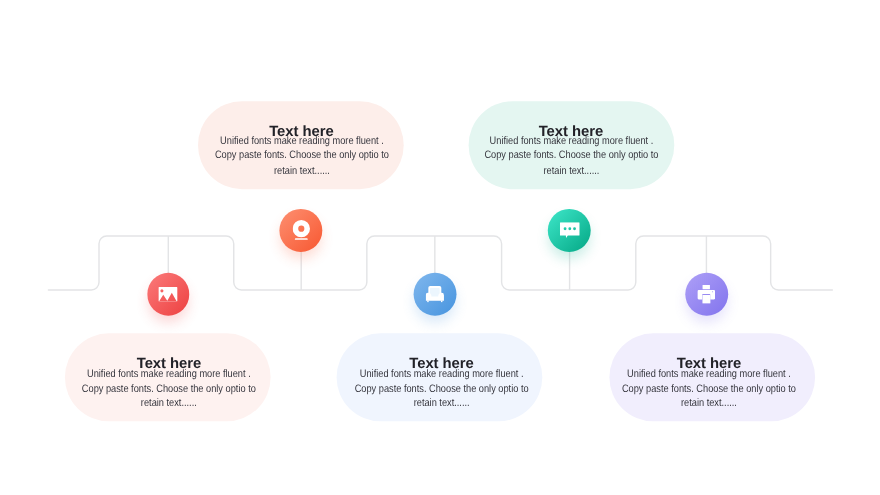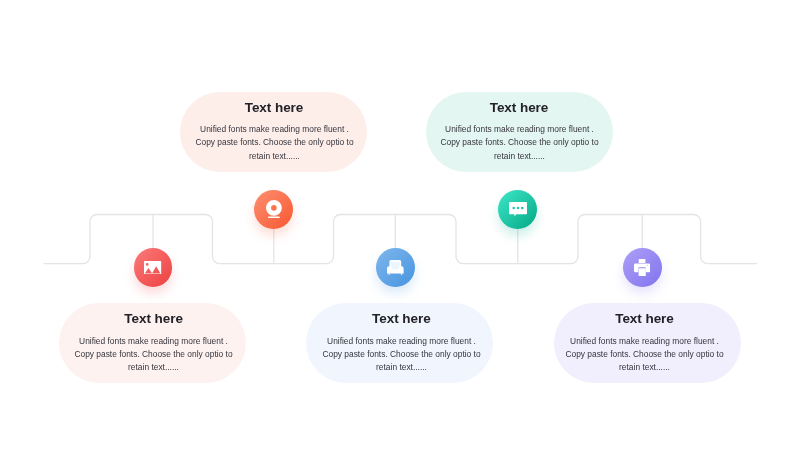--- a/index.html
+++ b/index.html
@@ -7,21 +7,21 @@
   body{width:800px;height:450px;background:#ffffff;overflow:hidden;
        font-family:"Liberation Sans",sans-serif;}
   #stage{position:relative;width:800px;height:450px;background:#ffffff;}
 
   
   #track{position:absolute;left:0;top:0;width:800px;height:450px;}
 
   
   .card{position:absolute;box-sizing:border-box;text-align:center;
         border-radius:40px;width:187px;height:80px;}
-  .card-title{position:absolute;top:9px;line-height:1;
+  .card-title{position:absolute;top:21px;line-height:1;
               font-size:13.5px;font-weight:bold;color:#222228;
               letter-spacing:-0.05px;transform:translateZ(0);}
   .card-body{position:absolute;top:30.8px;
              font-size:9.9px;color:#35353d;line-height:13.15px;
              transform:scaleX(0.850) translateZ(0);transform-origin:50% 0;}
 
   .card-1{left:59px;   top:303.3px;}
   .card-2{left:180px;  top:91.5px;}
   .card-3{left:306px;  top:303.3px;}
   .card-4{left:425.5px;top:91.5px;}

